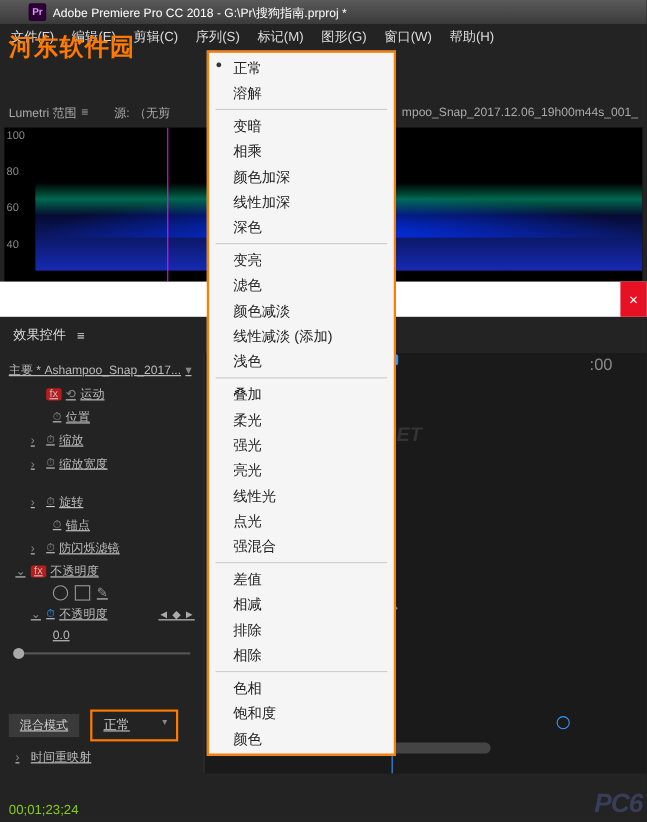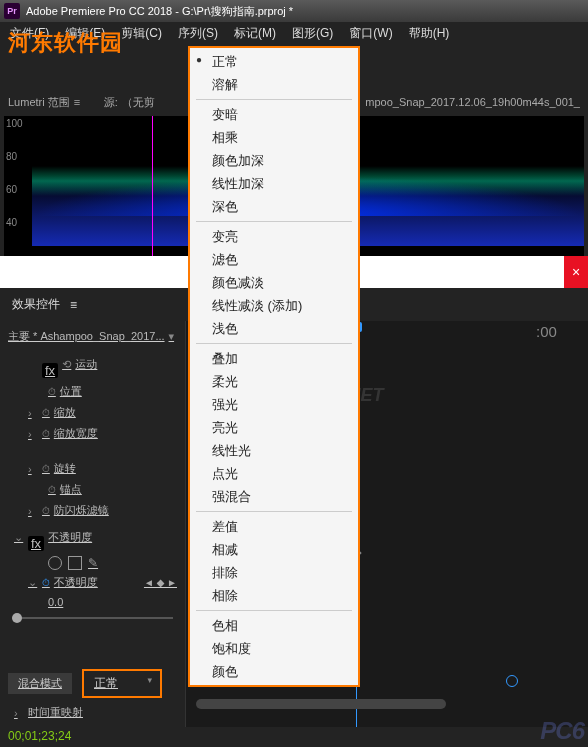--- a/index.html
+++ b/index.html
@@ -1,19 +1,19 @@
 <!DOCTYPE html>
 <html><head>
 <meta charset="utf-8">
 <style>
   * { box-sizing: border-box; margin: 0; padding: 0; font-family: "Microsoft YaHei", sans-serif; }
   body { width: 588px; height: 747px; background: #232323; color: #ccc; font-size: 12px; overflow: hidden; position: relative; }
   
   .titlebar { height: 22px; background: linear-gradient(#5a5a5a, #3a3a3a); display: flex; align-items: center; padding: 0 4px; color: #fff; font-size: 11px; }
-  .pr-icon { width: 16px; height: 16px; background: #2a0033; color: #e696ff; font-weight: bold; font-size: 9px; display: flex; align-items: center; justify-content: center; border-radius: 2px; margin-right: 6px; }
+  .pr-icon { width: 16px; height: 16px; background: #2a0033; color: #e696ff; font-weight: bold; font-size: 9px; display: flex; align-items: center; justify-content: center; border-radius: 2px; margin-right: 6px; margin-left: 22px; }
   
   .menubar { height: 22px; background: #232323; display: flex; align-items: center; padding: 0 2px; }
   .menubar span { padding: 2px 8px; color: #ddd; font-size: 12px; }
   
   .watermark { position: absolute; top: 28px; left: 8px; z-index: 5; }
   .wm-cn { color: #ff7a00; font-size: 22px; font-weight: bold; letter-spacing: 1px; }
   .wm-url { color: #00c853; font-size: 14px; font-weight: bold; }
   
   .panel-bar { height: 28px; background: #232323; display: flex; align-items: center; padding: 0 8px; margin-top: 44px; font-size: 11px; color: #aaa; gap: 18px; }
   .panel-bar .tab { display: flex; align-items: center; gap: 4px; }
@@ -37,21 +37,21 @@
   .panel-tab { padding: 8px 12px; color: #ddd; font-size: 12px; display: flex; align-items: center; gap: 10px; }
   
   .effects-body { display: flex; text-decoration: underline; }
   .effects-left { width: 185px; padding: 4px 0; }
   .clip-row { padding: 4px 8px; color: #bbb; font-size: 11px; display: flex; align-items: center; gap: 4px; }
   .prop-row { padding: 3px 8px; color: #bbb; font-size: 11px; display: flex; align-items: center; gap: 4px; }
   .prop-row .arrow { width: 10px; color: #888; }
   .prop-row .clock { color: #888; font-size: 10px; }
   .prop-row.indent1 { padding-left: 28px; }
   .prop-row.indent2 { padding-left: 48px; }
-  .fx-badge { background: #000000; padding: 0 3px; font-size: 13px; border-radius: 2px; margin-top: 12px; }
+  .fx-badge { background: #b91c1c; padding: 0 3px; font-size: 10px; border-radius: 2px; }
   .mask-icons { display: flex; gap: 6px; padding-left: 48px; padding-top: 2px; padding-bottom: 2px; }
   .mask-icons span { width: 14px; height: 14px; border: 1px solid #999; }
   .mask-icons .circ { border-radius: 50%; }
   .mask-icons .pen { border: none; color: #999; }
   .keyframe-diamond { color: #aaa; margin-left: auto; font-size: 10px; }
   
   .slider-row { padding: 6px 12px; }
   .slider-track { height: 2px; background: #555; position: relative; }
   .slider-thumb { position: absolute; left: 0; top: -4px; width: 10px; height: 10px; background: #aaa; border-radius: 50%; }
   

